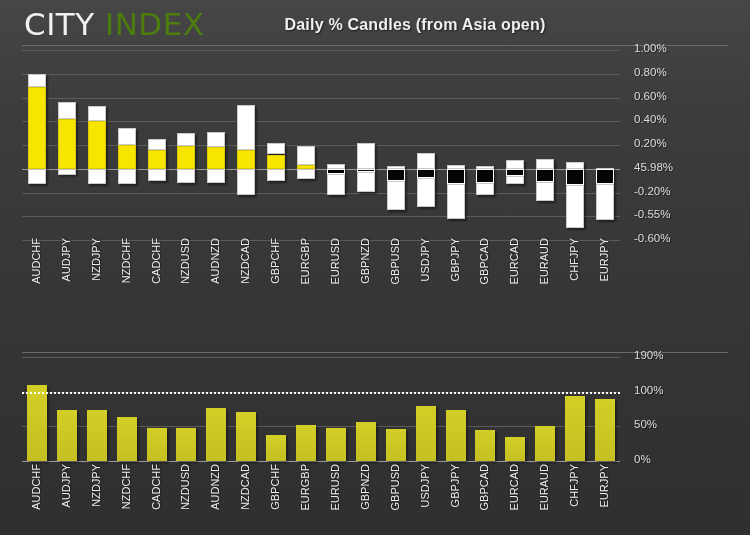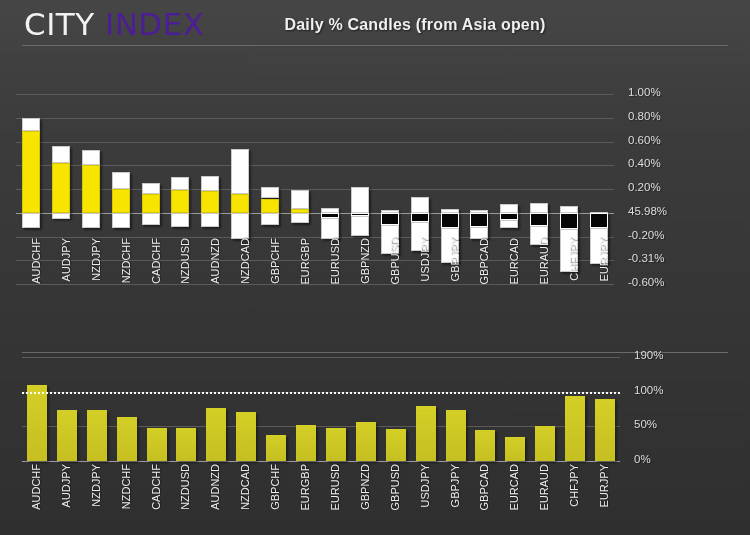--- a/index.html
+++ b/index.html
@@ -11,21 +11,21 @@
     color:#e9e9e9;
     position:relative;
   }
   .app{position:absolute;inset:0;}
 
   
   .header{position:absolute;left:0;top:0;width:750px;height:46px;}
   .logo{position:absolute;left:24px;top:9px;font-size:31px;letter-spacing:.5px;
         font-family:"DejaVu Sans", sans-serif;font-weight:400;line-height:31px;}
   .logo .c1{color:#f2f2f2;}
-  .logo .c2{color:#4c1d95;}
+  .logo .c2{color:#4d7c0f;}
   .title-top{position:absolute;left:205px;top:16px;width:420px;text-align:center;
       font-size:16px;font-weight:bold;color:#efefef;letter-spacing:.2px;
       text-shadow:1px 1px 2px rgba(0,0,0,.55);}
 
   
   .chart{position:absolute;}
   .plot{position:absolute;}
   .gridline{position:absolute;left:0;height:1px;background:#5b5b5b;}
   .gridline.zero{background:#9a9a9a;height:1px;}
   .ytick{position:absolute;font-size:11.5px;color:#dcdcdc;white-space:nowrap;
@@ -69,37 +69,37 @@
 
   <div class="header">
     <div class="logo">
       <span class="c1">CITY</span><span>&nbsp;</span><span class="c2">INDEX</span>
     </div>
     <div class="title-top">Daily % Candles (from Asia open)</div>
   </div>
   <div class="hrule" style="top:45px"></div>
 
   <div class="chart" id="chart-top" style="left:0;top:46px;width:750px;height:285px;">
-    <div class="plot" id="plot-top" style="left:16px;top:4px;width:598px;height:190px;margin-top:44px;">
+    <div class="plot" id="plot-top" style="left:22px;top:4px;width:598px;height:190px;">
         <div class="gridline" style="top:0.0px;width:598px;"></div>
         <div class="ytick" style="left:612px;top:-8.0px;">1.00%</div>
         <div class="gridline" style="top:23.7px;width:598px;"></div>
         <div class="ytick" style="left:612px;top:15.7px;">0.80%</div>
         <div class="gridline" style="top:47.5px;width:598px;"></div>
         <div class="ytick" style="left:612px;top:39.5px;">0.60%</div>
         <div class="gridline" style="top:71.2px;width:598px;"></div>
         <div class="ytick" style="left:612px;top:63.2px;">0.40%</div>
         <div class="gridline" style="top:95.0px;width:598px;"></div>
         <div class="ytick" style="left:612px;top:87.0px;">0.20%</div>
         <div class="gridline zero" style="top:118.8px;width:598px;"></div>
         <div class="ytick" style="left:612px;top:110.8px;">45.98%</div>
         <div class="gridline" style="top:142.5px;width:598px;"></div>
         <div class="ytick" style="left:612px;top:134.5px;text-align:center;">-0.20%</div>
         <div class="gridline" style="top:166.2px;width:598px;"></div>
-        <div class="ytick" style="left:612px;top:158.2px;">-0.31%</div>
+        <div class="ytick" style="left:612px;top:158.2px;">-0.55%</div>
         <div class="gridline" style="top:190.0px;width:598px;"></div>
         <div class="ytick" style="left:612px;top:182.0px;">-0.60%</div>
         <div class="candle" style="left:5.9px;top:0;width:18px;height:190px;">
           <div class="seg white" style="top:23.7px;height:13.1px;"></div>
           <div class="seg yellow" style="top:36.8px;height:81.9px;"></div>
           <div class="seg white" style="top:118.8px;height:15.4px;"></div>
         </div>
         <div class="candle" style="left:35.8px;top:0;width:18px;height:190px;">
           <div class="seg white" style="top:52.2px;height:16.6px;"></div>
           <div class="seg yellow" style="top:68.9px;height:49.9px;"></div>

